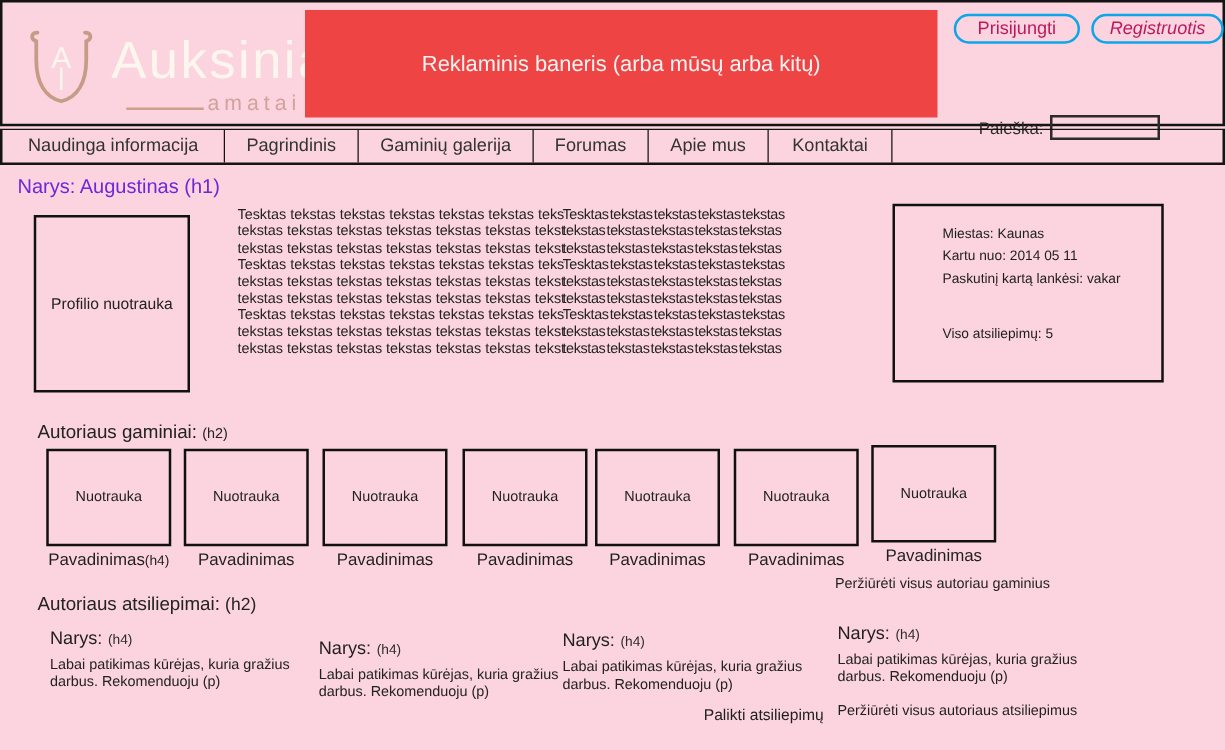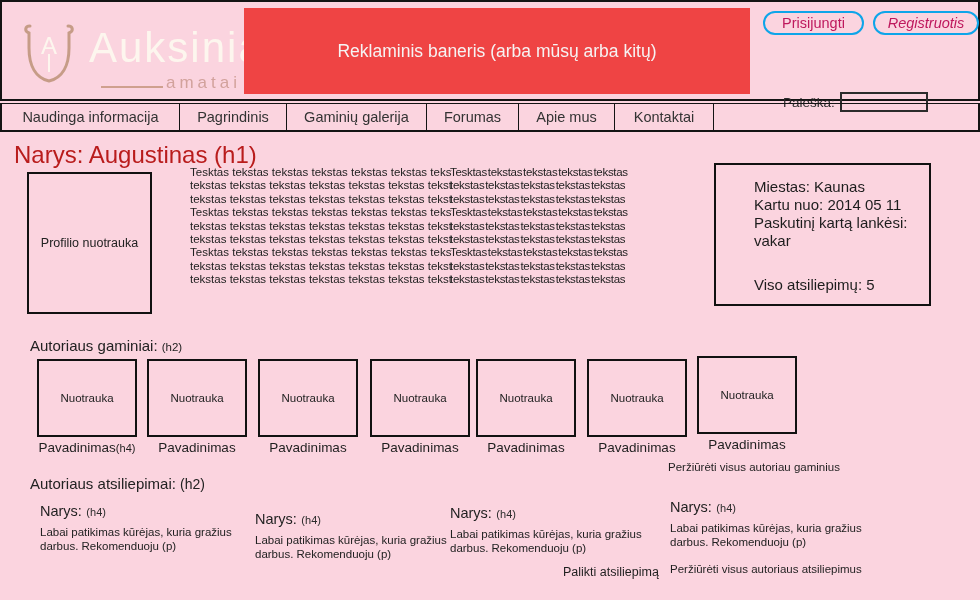--- a/index.html
+++ b/index.html
@@ -73,38 +73,38 @@
   .nav-item {
     height: 100%;
     border-right: 1px solid #141414;
     display: flex; align-items: center; justify-content: center;
     font-size: 14.5px; color: #333;
     cursor: pointer;
   }
   .nav-filler { flex: 1; }
 
   
-  .page-title { left: 14px; top: 141px; font-size: 24px; color: #b91c1c; }
+  .page-title { left: 14px; top: 141px; font-size: 16px; color: #6d28d9; }
   .photo-box {
     left: 27px; top: 172px; width: 125px; height: 142px;
     border: 2px solid #111;
     display: flex; align-items: center; justify-content: center;
     font-size: 12.5px; color: #222; text-align: center;
   }
   .about-col {
     font-size: 11.5px; line-height: 13.4px; color: #222;
     white-space: pre; overflow: hidden;
   }
   .about-col-1 { left: 190px; top: 166px; width: 262px; }
   .about-col-2 { left: 450px; top: 166px; width: 178px; letter-spacing: -0.3px; word-spacing: -2px; }
   .info-box {
     left: 714px; top: 163px; width: 217px; height: 143px;
     border: 2px solid #111;
     padding: 13px 8px 0 38px;
-    font-size: 15px; line-height: 18px; color: #1d1d1d;
+    font-size: 11px; line-height: 18px; color: #1d1d1d;
   }
   .info-gap { height: 26px; }
 
   
   .section-heading { font-size: 15px; color: #222; }
   .heading-tag-sm { font-size: 11.5px; }
   .heading-tag-md { font-size: 14px; }
   .product-box {
     width: 100px; height: 78px;
     border: 2px solid #111;
@@ -239,16 +239,16 @@
   <div class="abs" style="left:450px; top:504px;">
     <div><span class="review-member">Narys:</span> <span class="review-tag">(h4)</span></div>
     <div class="review-text">Labai patikimas kūrėjas, kuria gražius darbus. Rekomenduoju (p)</div>
   </div>
 
   <div class="abs" style="left:670px; top:498px;">
     <div><span class="review-member">Narys:</span> <span class="review-tag">(h4)</span></div>
     <div class="review-text">Labai patikimas kūrėjas, kuria gražius darbus. Rekomenduoju (p)</div>
   </div>
 
-  <div class="abs text-link" style="left:563px; top:565px; font-size:12.5px;">Palikti atsiliepimą</div>
+  <div class="abs text-link" style="left:563px; top:565px; font-size:12.5px;">Palikti atsiliepimų</div>
   <div class="abs text-link" style="left:670px; top:563px; font-size:11.5px;">Peržiūrėti visus autoriaus atsiliepimus</div>
 
 </div>
 
 </body></html>

